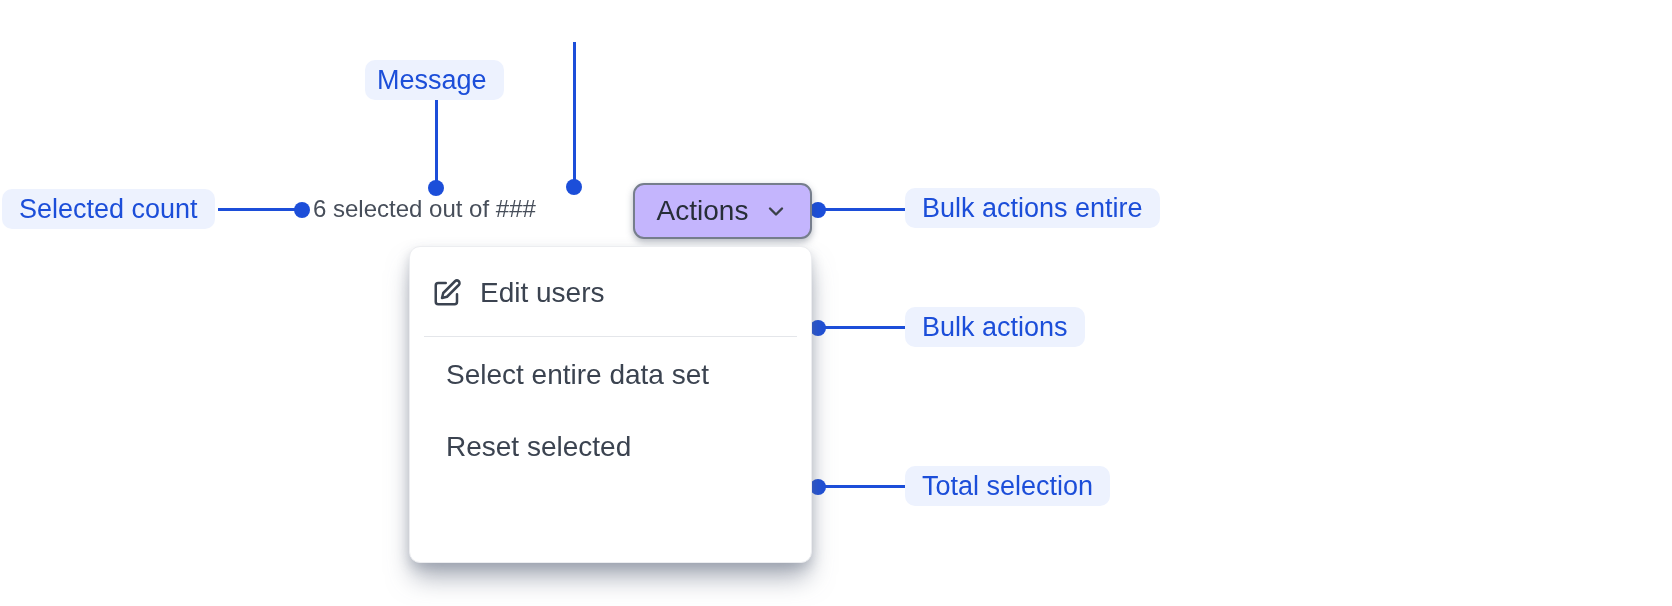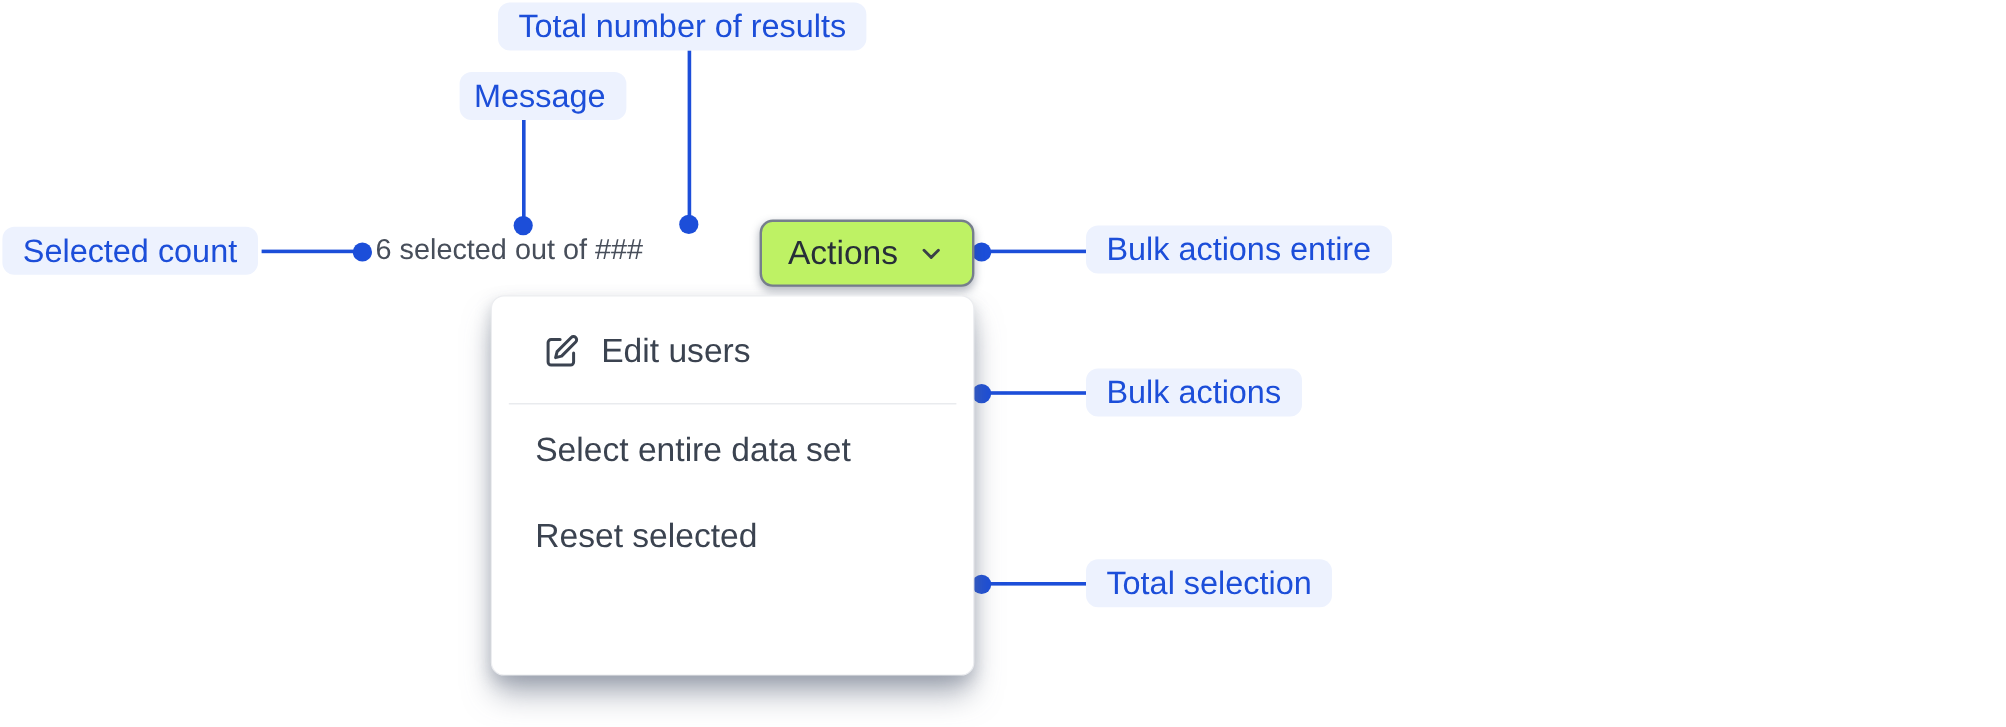--- a/index.html
+++ b/index.html
@@ -52,21 +52,21 @@
 
   
   .actions-btn {
     position: absolute;
     left: 633px; top: 183px;
     width: 179px; height: 56px;
     display: flex;
     align-items: center;
     justify-content: center;
     gap: 16px;
-    background: #bef264;
+    background: #c4b5fd;
     border: 2px solid #767E8C;
     border-radius: 11px;
     box-shadow: 0 3px 7px rgba(70, 80, 100, 0.40);
     cursor: pointer;
     font-family: "Liberation Sans", sans-serif;
   }
   .actions-btn .label {
     font-size: 28px;
     font-weight: 500;
     color: #272E38;
@@ -81,21 +81,21 @@
     border: 1px solid #ECEDF0;
     border-radius: 11px;
     box-shadow: 0 18px 26px -4px rgba(100, 110, 130, 0.55),
                 0 5px 12px rgba(100, 110, 130, 0.28);
     padding: 10px 0 8px 0;
   }
   .menu-item {
     display: flex;
     align-items: center;
     height: 72px;
-    padding: 0 20px 0 43px;
+    padding: 0 20px 0 22px;
     cursor: pointer;
     color: #3B4350;
   }
   .menu-item .mi-icon {
     width: 30px; height: 30px;
     margin-right: 18px;
     display: flex;
     align-items: center;
     justify-content: center;
     flex: 0 0 auto;
@@ -131,23 +131,22 @@
 
   <div class="hline" style="left:818px; top:208px; width:87px;"></div>
   <div class="dot" style="left:810px; top:202px;"></div>
 
   <div class="hline" style="left:818px; top:326px; width:87px;"></div>
   <div class="dot" style="left:810px; top:320px;"></div>
 
   <div class="hline" style="left:818px; top:485px; width:87px;"></div>
   <div class="dot" style="left:810px; top:479px;"></div>
 
-  <div class="chip" style="left:415px; top:2px;">Total number of results</div>
 
-  <div class="chip" style="left:383px; top:60px;padding-left:12px;">Message</div>
+  <div class="chip" style="left:365px; top:60px;padding-left:12px;">Message</div>
 
   <div class="chip" style="left:2px; top:189px;">Selected count</div>
 
   <div class="chip" style="left:905px; top:188px;">Bulk actions entire</div>
 
   <div class="chip" style="left:905px; top:307px;">Bulk actions</div>
 
   <div class="chip" style="left:905px; top:466px;">Total selection</div>
 
   <div class="status-text">6 selected out of ###</div>

